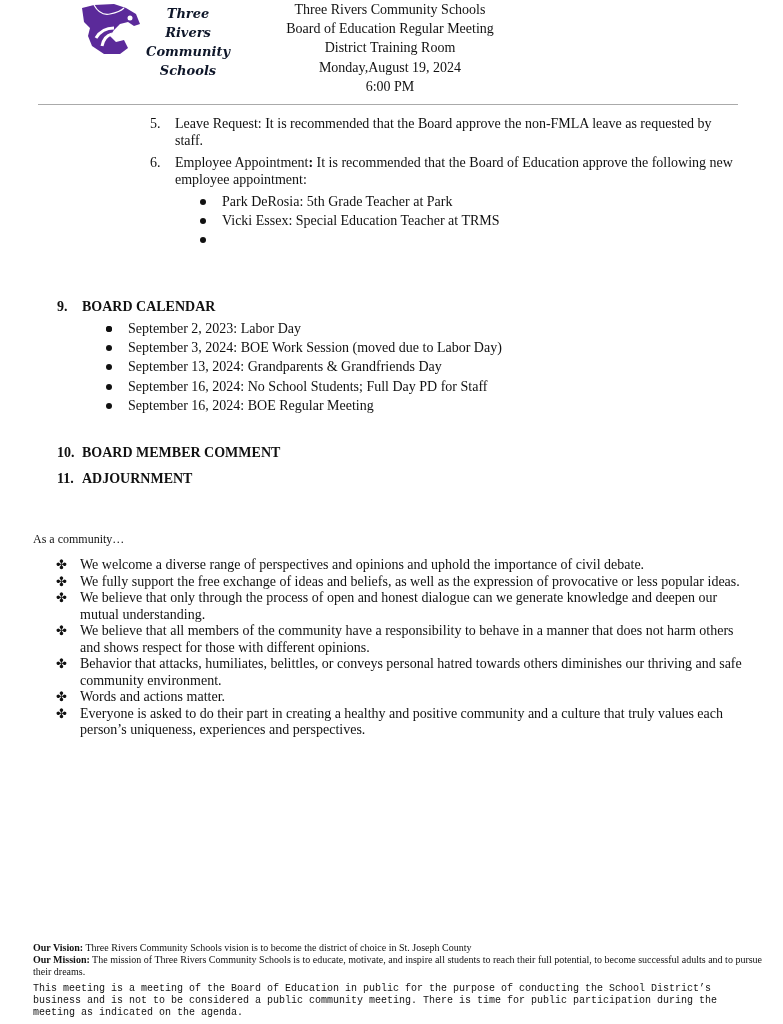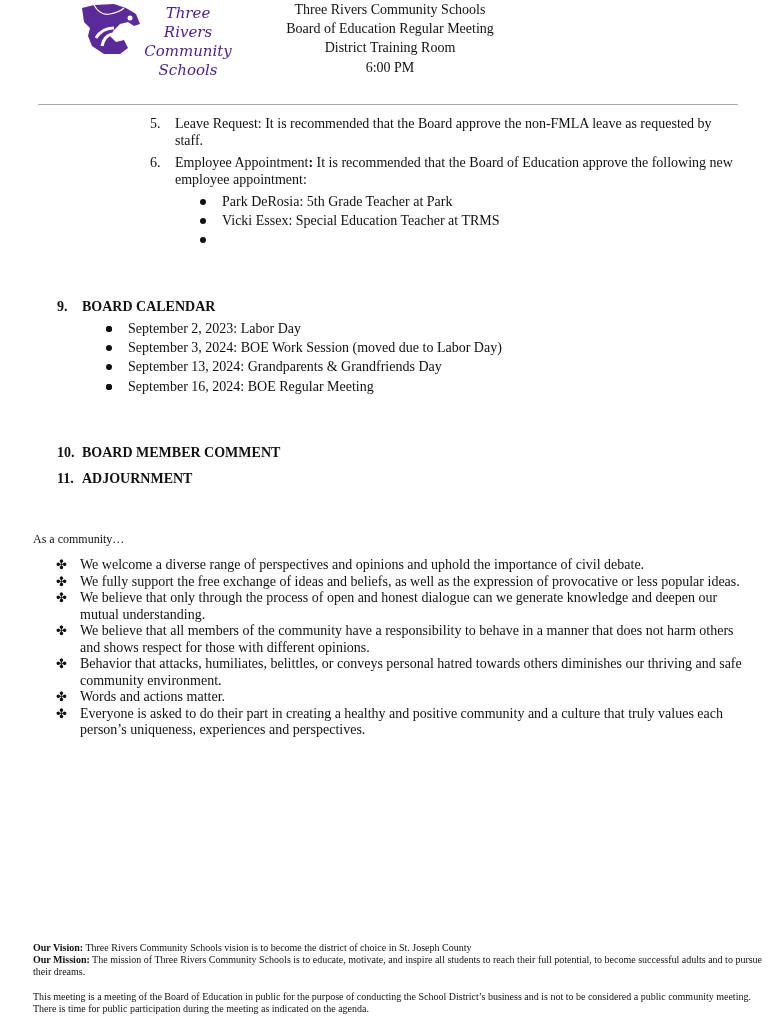--- a/index.html
+++ b/index.html
@@ -10,22 +10,22 @@
       color: #111;
       font-size: 14px;
     }
     .abs { position: absolute; }
 
     
     .logo { left: 80px; top: 2px; width: 150px; height: 56px; }
     .logo svg { position: absolute; left: 0; top: 0; }
     .logo-text {
       position: absolute; left: 62px; top: 2px; width: 92px;
-      font-family: "DejaVu Serif", serif; font-style: italic; font-weight: normal;
-      font-size: 15px; line-height: 19px; text-align: center; color: #4c1d95;
+      font-family: "DejaVu Serif", serif; font-style: italic; font-weight: bold;
+      font-size: 13px; line-height: 19px; text-align: center; color: #0f172a;
     }
     .header-center {
       left: 270px; top: 0px; width: 240px;
       text-align: center; font-size: 14px; line-height: 19.2px;
     }
     .rule { left: 38px; top: 104px; width: 700px; height: 0; border-top: 1.6px solid #aaa; }
 
     
     .num-item { left: 150px; width: 590px; font-size: 14px; line-height: 16.5px; }
     .num-item .n { position: absolute; left: 0; top: 0; }
@@ -46,21 +46,21 @@
     .community { left: 33px; top: 532px; font-size: 12px; }
     ul.values { list-style: none; position: absolute; left: 80px; top: 557px; width: 670px; }
     ul.values li { position: relative; font-size: 14px; line-height: 16.5px; margin-bottom: 0px; }
     ul.values li .clover {
       position: absolute; left: -24px; top: 0px; font-size: 13px; color: #111;
       font-family: "DejaVu Sans", sans-serif;
     }
 
     .footer { left: 33px; top: 942px; width: 730px; font-size: 10px; line-height: 12.2px; }
     .footer p { margin-bottom: 0; }
-    .footer .notice { margin-top: 12px; }
+    .footer .notice { margin-top: 4px; font-family: Liberation Mono, monospace; }
   </style>
 </head>
 <body>
 
 <div class="abs logo">
   <svg width="62" height="54" viewBox="0 0 62 54">
     <path d="M2 6 L14 3 L34 2 L46 6 L56 12 L60 22 L54 24 L48 20 L40 22 L34 28 L30 34 L36 40 L44 38 L48 46 L40 52 L24 52 L12 44 L8 34 L10 26 L4 20 Z" fill="#5b2a9a"></path>
     <path d="M14 3 Q 20 14 30 12 Q 40 10 44 6" fill="none" stroke="#ffffff" stroke-width="1.2"></path>
     <path d="M16 36 Q 22 26 34 26" fill="none" stroke="#ffffff" stroke-width="3"></path>
     <path d="M22 44 Q 24 34 32 32" fill="none" stroke="#ffffff" stroke-width="3"></path>
@@ -70,20 +70,21 @@
     <div>Three Rivers</div>
     <div>Community</div>
     <div>Schools</div>
   </div>
 </div>
 
 <div class="abs header-center">
   <div>Three Rivers Community Schools</div>
   <div>Board of Education Regular Meeting</div>
   <div>District Training Room</div>
+  <div>Monday,August 19, 2024</div>
   <div>6:00 PM</div>
 </div>
 
 <div class="abs rule"></div>
 
 <div class="abs num-item" style="top:116px;">
   <span class="n">5.</span>
   <span class="t"><span>Leave Request:</span><span> It is recommended that the Board approve the non-FMLA leave as requested by staff.</span></span>
 </div>
 
@@ -101,21 +102,21 @@
 <div class="abs sec-head" style="left:57px; top:298px;">
   <span class="n">9.</span>
   <span class="t">BOARD CALENDAR</span>
 </div>
 
 <ul class="abs bullets" style="left:128px; top:319px;">
   <li><span class="dot"></span></li>
   <li><span class="dot"></span><span>September 2, 2023: Labor Day</span></li>
   <li><span class="dot"></span><span>September 3, 2024: BOE Work Session (moved due to Labor Day)</span></li>
   <li><span class="dot"></span><span>September 13, 2024: Grandparents &amp; Grandfriends Day</span></li>
-  <li><span class="dot"></span></li>
+  <li><span class="dot"></span><span>September 16, 2024: No School Students; Full Day PD for Staff</span></li>
   <li><span class="dot"></span><span>September 16, 2024: BOE Regular Meeting</span></li>
 </ul>
 
 <div class="abs sec-head" style="left:57px; top:444px;">
   <span class="n">10.</span>
   <span class="t">BOARD MEMBER COMMENT</span>
 </div>
 
 <div class="abs sec-head" style="left:57px; top:470px;">
   <span class="n">11.</span>

